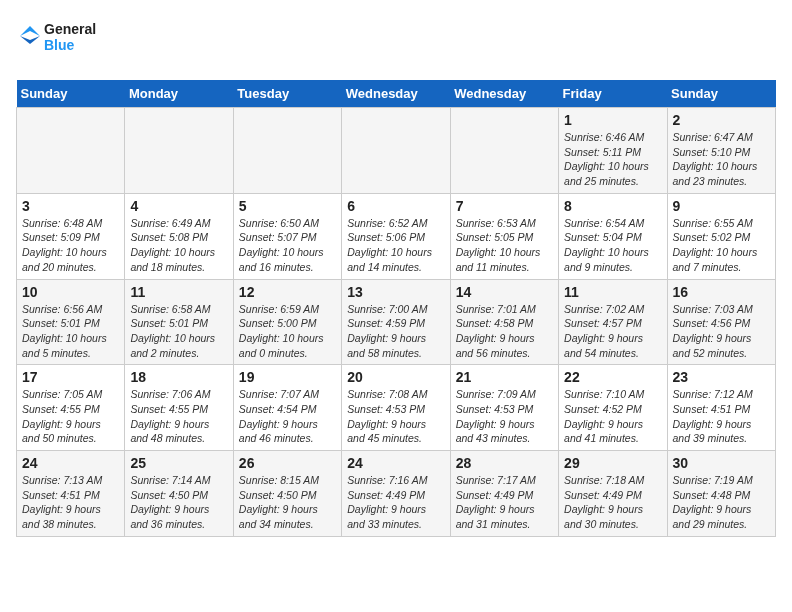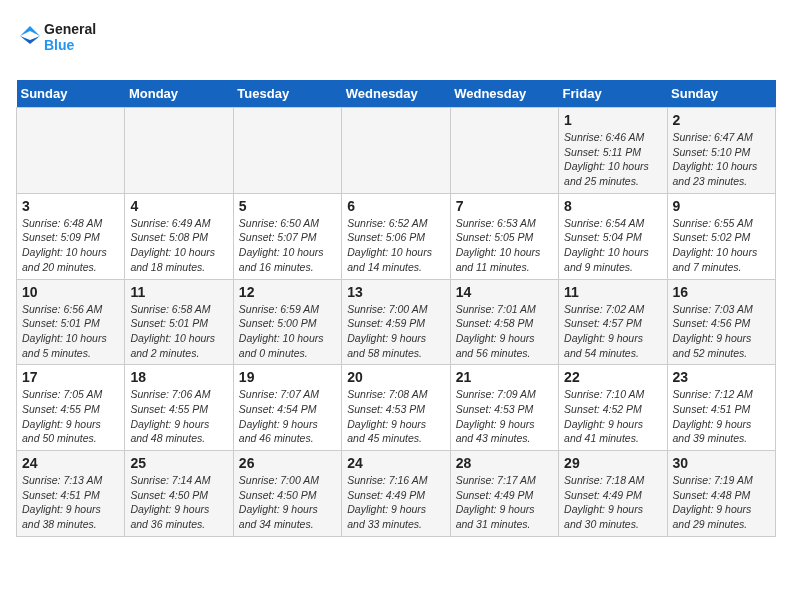--- a/index.html
+++ b/index.html
@@ -264,21 +264,21 @@
 Daylight: 9 hours and 38 minutes.</div>
         </td>
         <td>
           <span class="day-number">25</span>
           <div class="cell-info">Sunrise: 7:14 AM
 Sunset: 4:50 PM
 Daylight: 9 hours and 36 minutes.</div>
         </td>
         <td>
           <span class="day-number">26</span>
-          <div class="cell-info">Sunrise: 7:00 AM
+          <div class="cell-info">Sunrise: 8:15 AM
 Sunset: 4:50 PM
 Daylight: 9 hours and 34 minutes.</div>
         </td>
         <td>
           <span class="day-number">24</span>
           <div class="cell-info">Sunrise: 7:16 AM
 Sunset: 4:49 PM
 Daylight: 9 hours and 33 minutes.</div>
         </td>
         <td>

